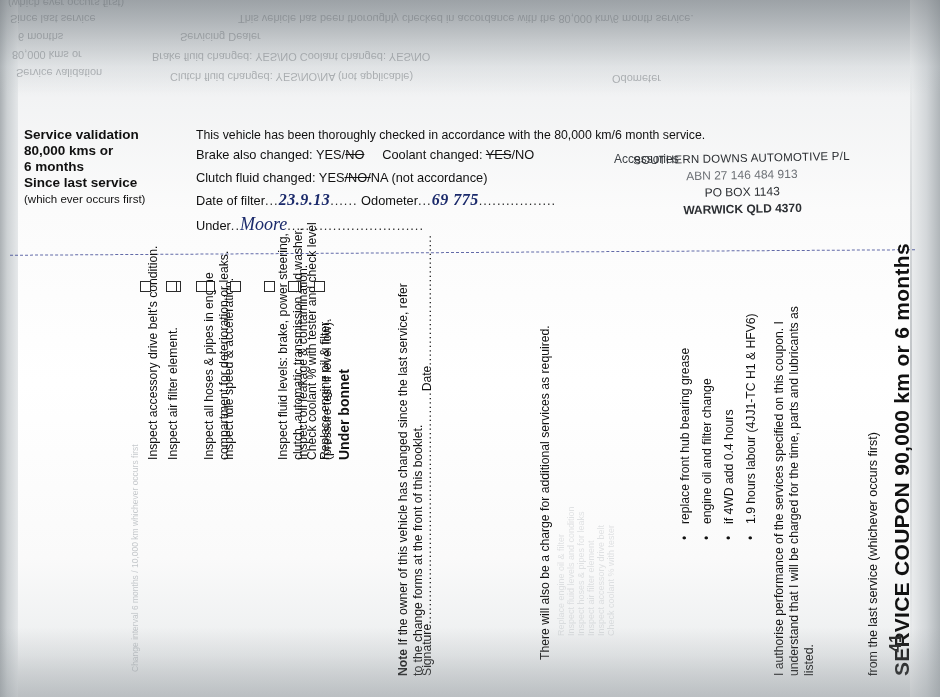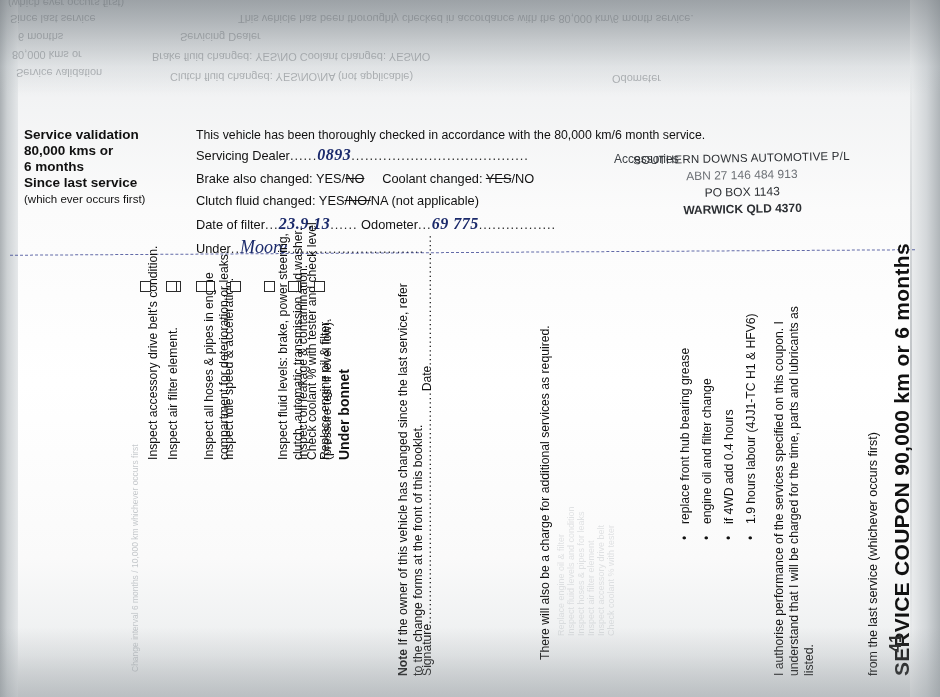--- a/index.html
+++ b/index.html
@@ -168,36 +168,33 @@
     <div>Service validation</div>
     <div>80,000 kms or</div>
     <div>6 months</div>
     <div>Since last service</div>
     <div class="sub">(which ever occurs first)</div>
   </div>
 
   <div class="valid-body">
     <div class="line" style="font-size:12.3px;line-height:18px;">This vehicle has been thoroughly checked in accordance with the 80,000 km/6 month service.</div>
 
-    <div class="line">
-      <span>Servicing Dealer</span><span class="dots">......</span><span class="hand">0893</span><span class="dots">.......................................</span>
-    </div>
 
     <div class="line">
       <span>Brake also changed:</span>
       <span>YES</span><span>/</span><span class="strike">NO</span>
       &nbsp;&nbsp;&nbsp;
       <span>Coolant changed:</span>
       <span class="strike">YES</span><span>/</span><span>NO</span>
     </div>
 
     <div class="line">
       <span>Clutch fluid changed:</span>
       <span>YES</span><span class="strike">/NO/</span><span>NA</span>
-      <span>(not applicable)</span>
+      <span>(not accordance)</span>
     </div>
 
     <div class="line">
       <span>Date of filter</span><span class="dots">...</span><span class="hand">23.9.13</span><span class="dots">......</span>
       <span>Odometer</span><span class="dots">...</span><span class="hand">69 775</span><span class="dots">.................</span>
     </div>
 
     <div class="line">
       <span>Under</span><span class="dots">..</span><span class="sig">Moore</span><span class="dots">..............................</span>
     </div>

